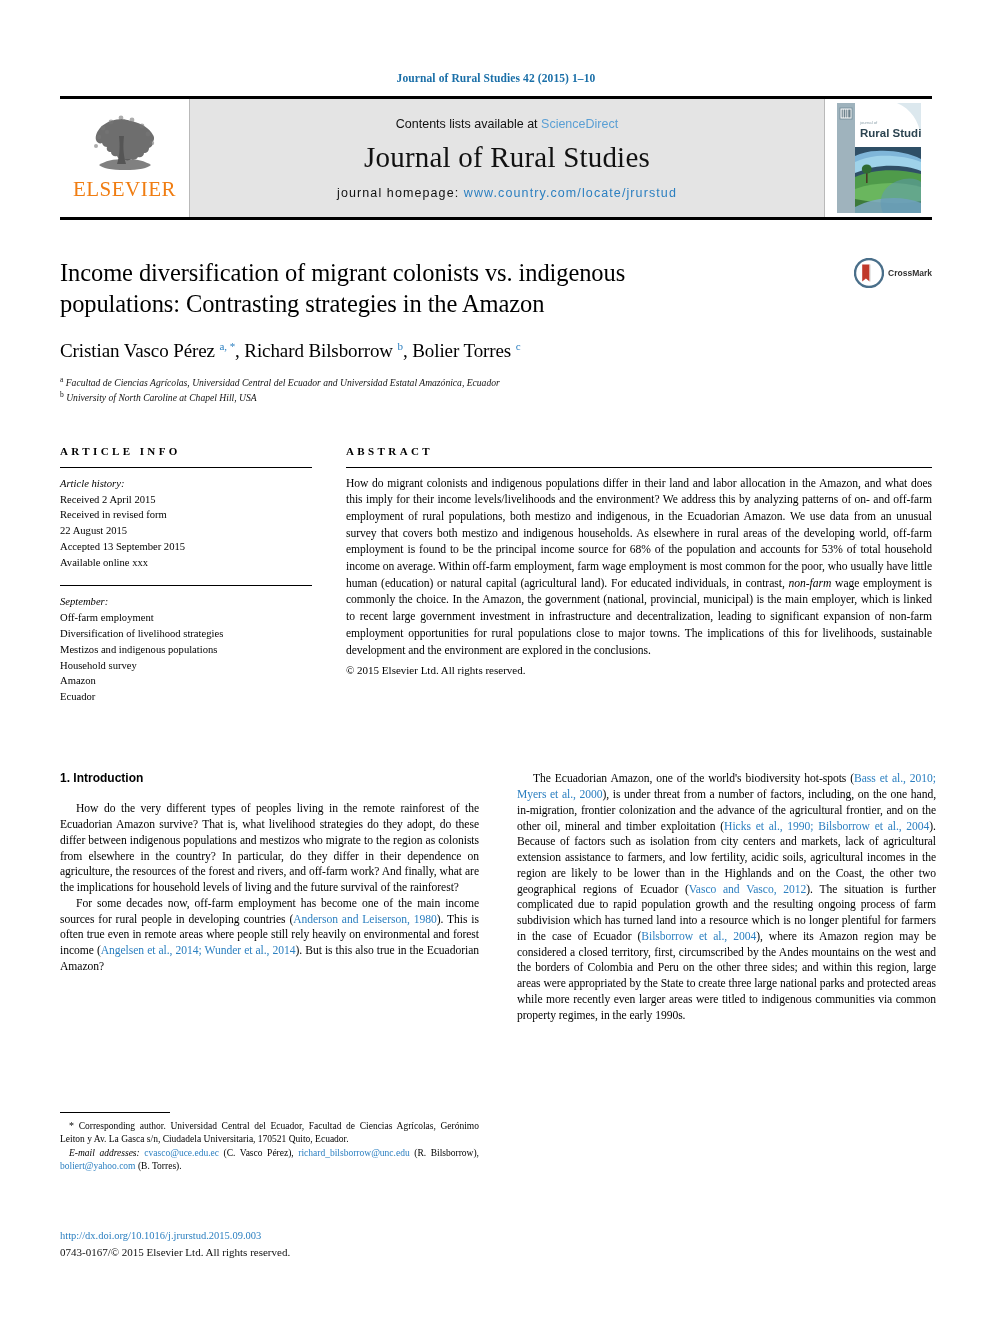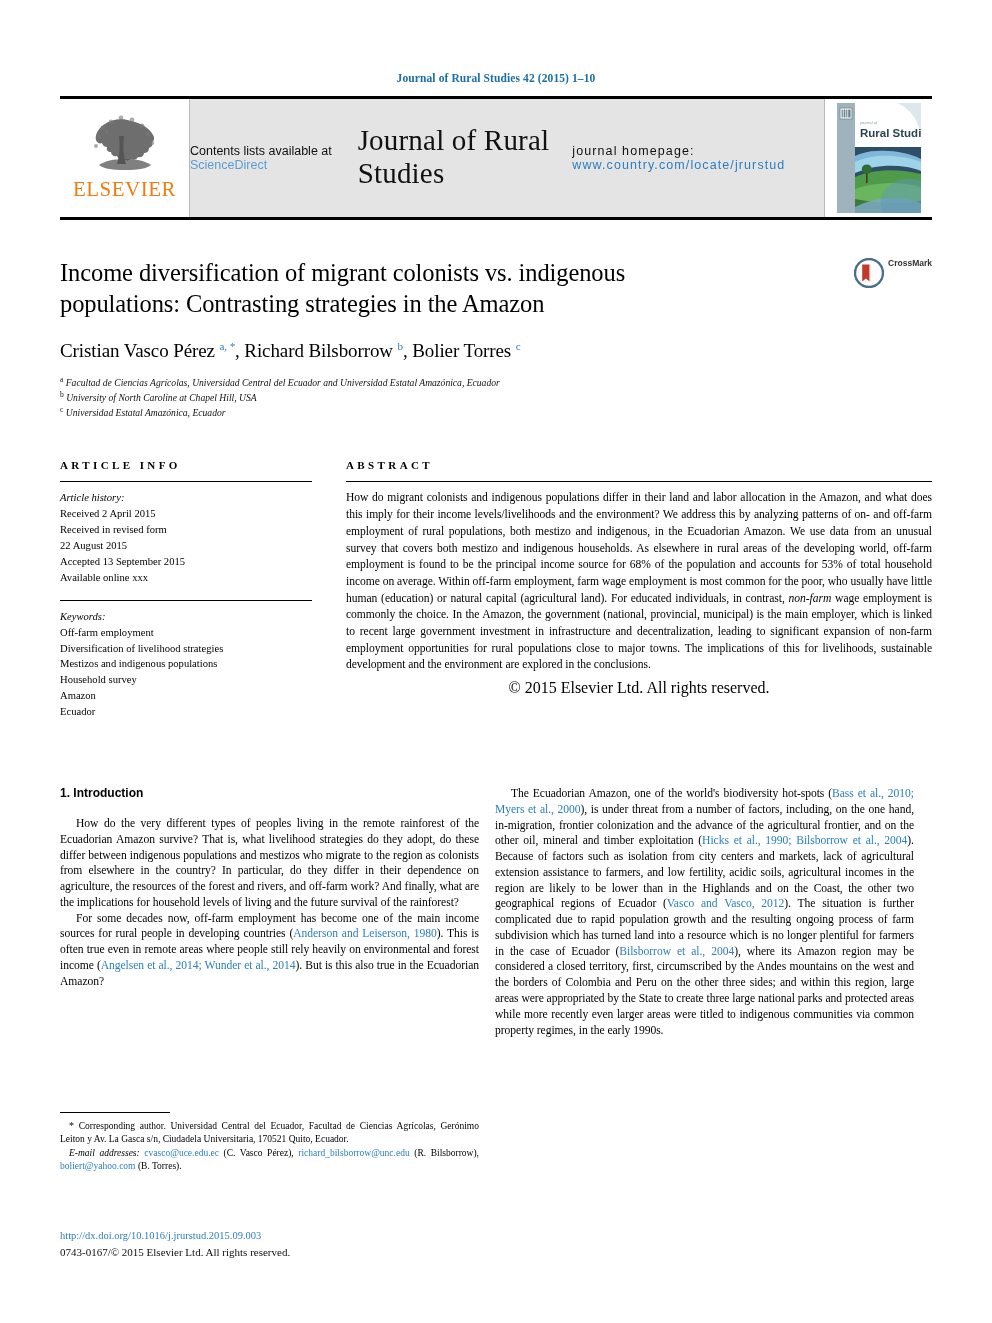--- a/index.html
+++ b/index.html
@@ -49,21 +49,21 @@
     color: #f07d12;
     font-family: "Liberation Serif", serif;
     font-size: 21px;
     letter-spacing: .5px;
     margin-top: 1px;
   }
   .mast-center {
     flex: 1 1 auto;
     background: #e4e4e4;
     display: flex;
-    flex-direction: row;
+    flex-direction: column;
     align-items: center;
     justify-content: center;
     gap: 3px;
   }
   .contents-line { font-size: 12.5px; color: #111; font-family: "Liberation Sans", sans-serif; }
   .contents-line .sd { color: #5a9fd4; }
   .journal-name {
     font-family: "Liberation Serif", serif;
     font-size: 29px;
     color: #111;
@@ -113,21 +113,21 @@
     line-height: 1.42;
     margin: 0;
     color: #111;
   }
   .affil sup { font-style: normal; font-size: 7.5px; }
 
   .crossmark {
     position: absolute;
     right: 0; top: 0;
     display: flex;
-    align-items: flex-start;
+    align-items: center;
     gap: 4px;
   }
   .cm-badge { width: 30px; height: 30px; display:block; }
   .cm-text { font-family: "Liberation Sans", sans-serif; font-size: 8.5px; font-weight: bold; color: #333; }
 
   
   .infoabs {
     margin: 40px 60px 0 60px;
     display: flex;
     gap: 34px;
@@ -146,27 +146,27 @@
   .info-label { font-style: italic; font-size: 10.6px; margin: 0; line-height: 1.5; }
   .info-line  { font-size: 10.6px; margin: 0; line-height: 1.5; }
   .abstract {
     font-size: 11.6px;
     line-height: 1.44;
     text-align: justify;
     margin: 0;
     letter-spacing: -.05px;
   }
   .abstract em { }
-  .copyline { text-align: center; font-size: 16px; margin-top: 5px; }
+  .copyline { text-align: left; font-size: 11px; margin-top: 5px; }
 
   
   .body2col {
     margin: 66px 60px 0 60px;
     display: flex;
-    gap: 16px;
+    gap: 38px;
     font-size: 11.6px;
   }
   .bodycol { width: 419px; flex: 0 0 419px; }
   h2.numhead {
     font-family: "Liberation Sans", sans-serif;
     font-size: 12px;
     font-weight: bold;
     margin: 0 0 16px 0;
   }
   p.para {
@@ -283,39 +283,35 @@
     <div class="authors">Cristian Vasco Pérez <sup>a, *</sup>, Richard Bilsborrow <sup>b</sup>, Bolier Torres <sup>c</sup></div>
 
     <p class="affil">
       <sup>a</sup>
       <span>Facultad de Ciencias Agrícolas, Universidad Central del Ecuador and Universidad Estatal Amazónica, Ecuador</span>
     </p>
     <p class="affil">
       <sup>b</sup>
       <span>University of North Caroline at Chapel Hill, USA</span>
     </p>
-    <p class="affil">
-      <sup>c</sup>
-      <span>Universidad Estatal Amazónica, Ecuador</span>
-    </p>
   </div>
 
   <div class="infoabs">
 
     <div class="col-info">
       <div class="secthead">ARTICLE INFO</div>
       <div class="rule"></div>
       <p class="info-label">Article history:</p>
       <p class="info-line">Received 2 April 2015</p>
       <p class="info-line">Received in revised form</p>
       <p class="info-line">22 August 2015</p>
       <p class="info-line">Accepted 13 September 2015</p>
       <p class="info-line">Available online xxx</p>
       <div class="rule thin"></div>
-      <p class="info-label">Keywords:</p>
+      <p class="info-label">September:</p>
       <p class="info-line">Off-farm employment</p>
       <p class="info-line">Diversification of livelihood strategies</p>
       <p class="info-line">Mestizos and indigenous populations</p>
       <p class="info-line">Household survey</p>
       <p class="info-line">Amazon</p>
       <p class="info-line">Ecuador</p>
     </div>
 
     <div class="col-abs">
       <div class="secthead">ABSTRACT</div>

